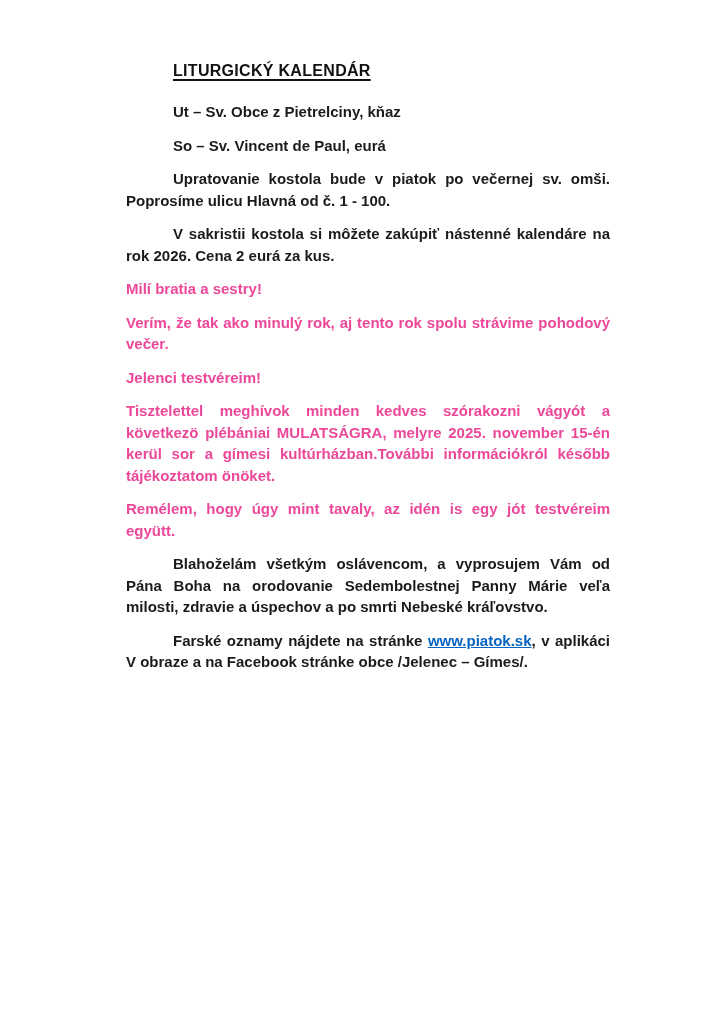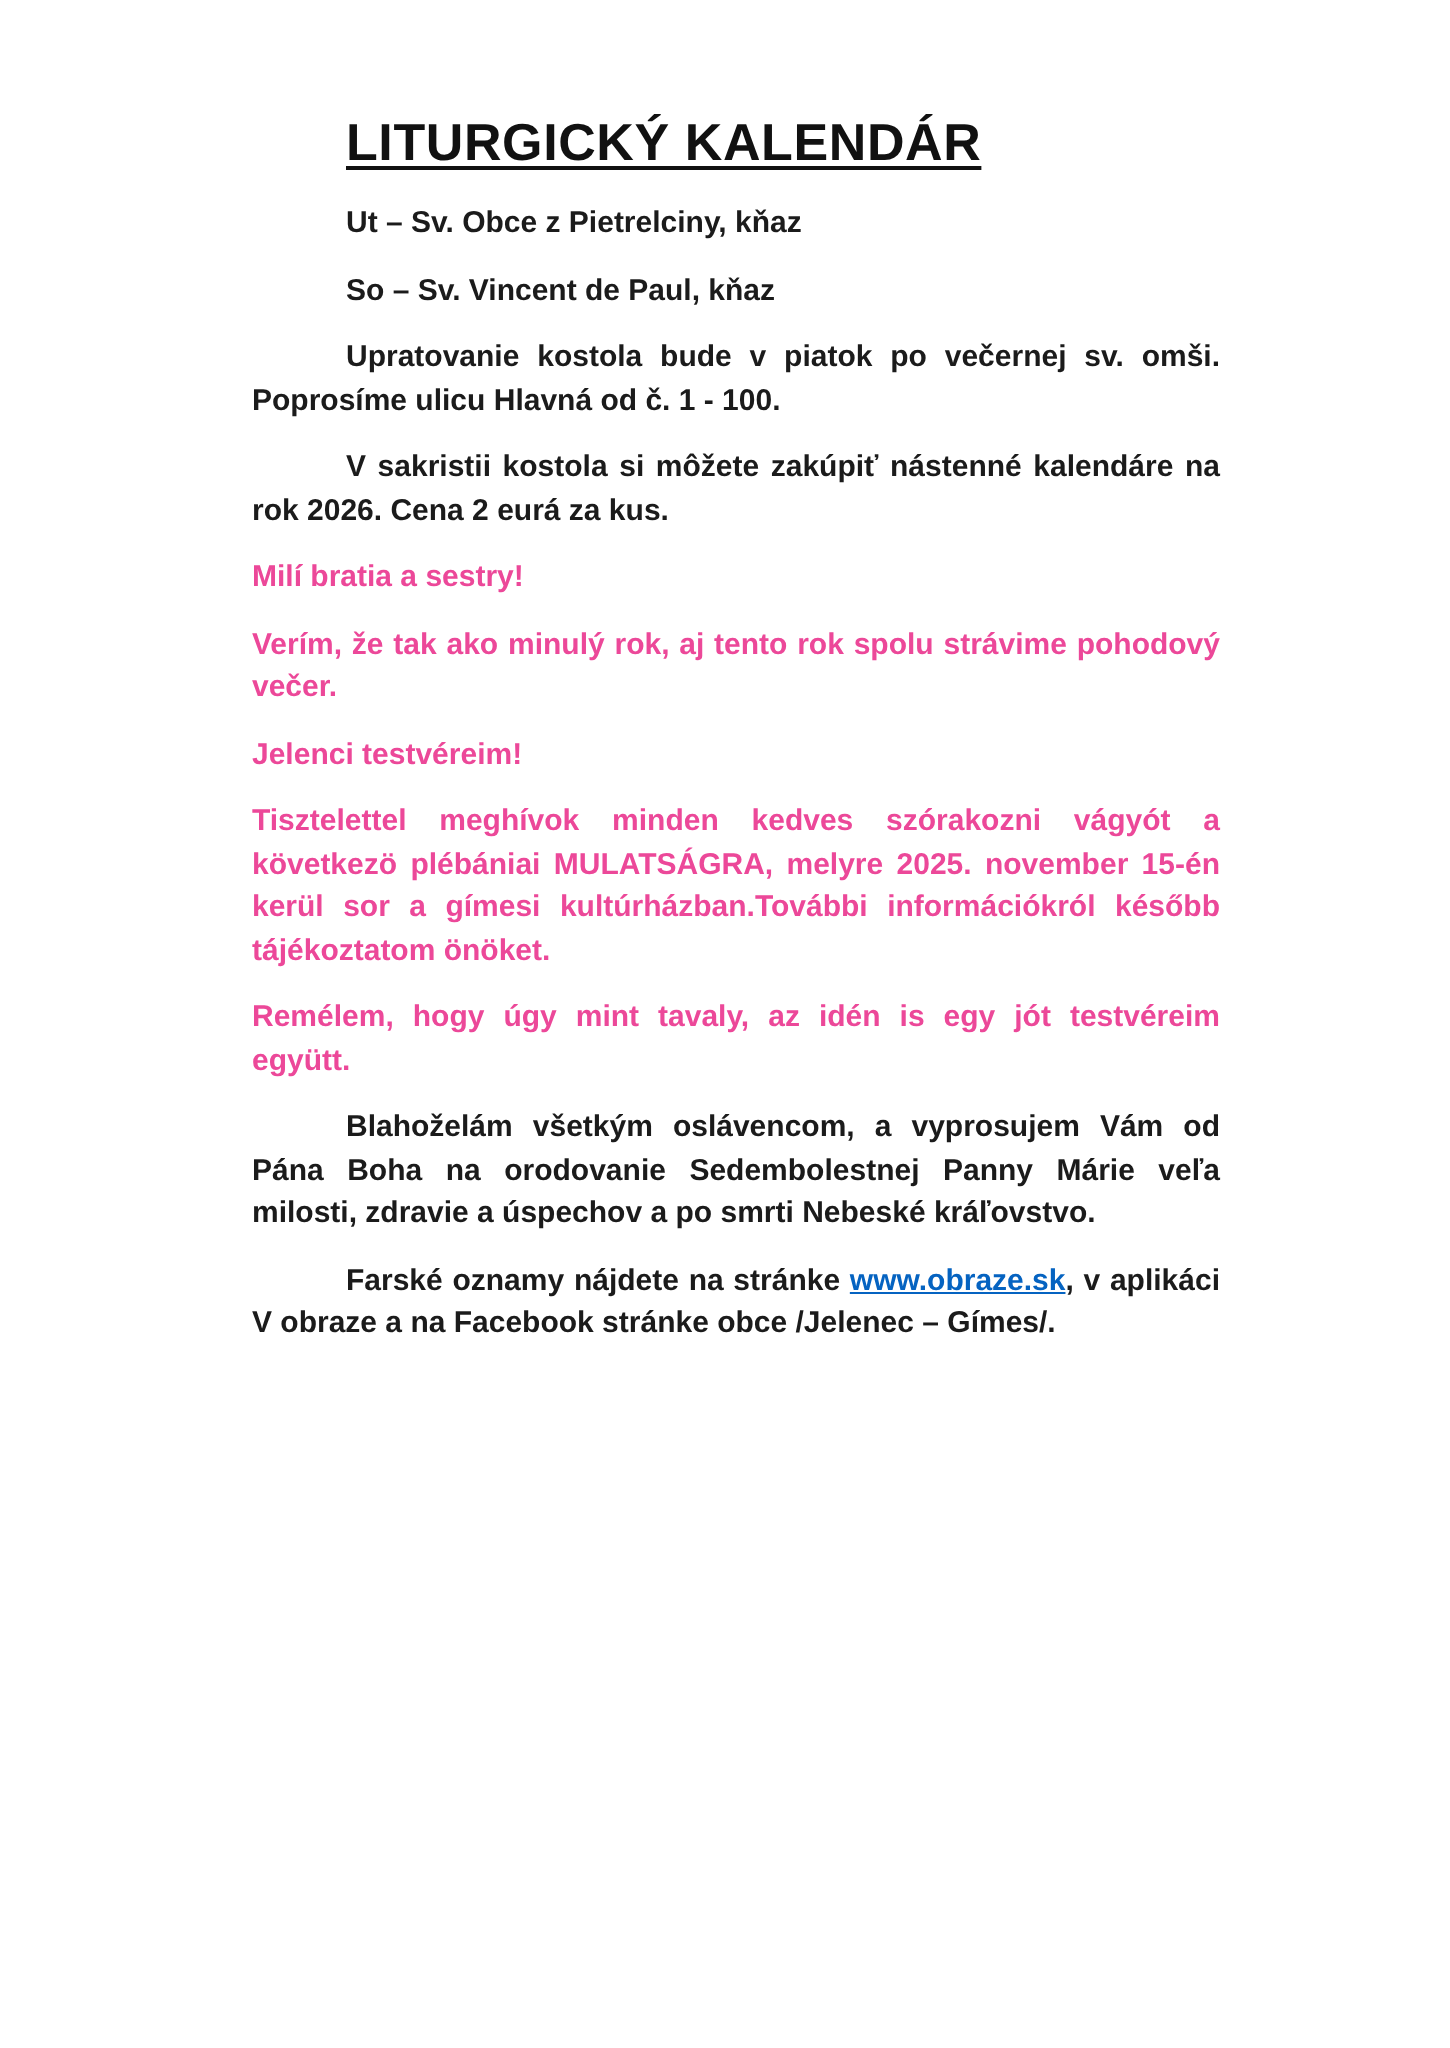--- a/index.html
+++ b/index.html
@@ -15,21 +15,21 @@
     box-sizing: border-box;
     padding: 57px 115px 0 126px;
     font-family: "Liberation Sans", sans-serif;
     font-weight: bold;
     color: #1b1b1b;
     font-size: 15px;
     line-height: 21.5px;
     overflow: hidden;
   }
   .title {
-    font-size: 26px;
+    font-size: 16px;
     line-height: 28px;
     margin: 0 0 16px 0;
     text-indent: 47px;
     text-decoration: underline;
     text-decoration-thickness: 2px;
     text-underline-offset: 3px;
     color: #111111;
     letter-spacing: 0.3px;
   }
   p { margin: 0 0 12px 0; }
@@ -44,34 +44,34 @@
 </style>
 </head>
 <body>
 
 <div class="page">
 
   <h1 class="title">LITURGICKÝ KALENDÁR</h1>
 
   <p class="indent">Ut – Sv. Obce z Pietrelciny, kňaz</p>
 
-  <p class="indent">So – Sv. Vincent de Paul, kňaz</p>
+  <p class="indent">So – Sv. Vincent de Paul, eurá</p>
 
   <p class="indent just">Upratovanie kostola bude v piatok po večernej sv. omši. Poprosíme ulicu Hlavná od č. 1 - 100.</p>
 
   <p class="indent just">V sakristii kostola si môžete zakúpiť nástenné kalendáre na rok 2026. Cena 2 eurá za kus.</p>
 
   <p class="green">Milí bratia a sestry!</p>
 
 
   <p class="green just">Verím, že tak ako minulý rok, aj tento rok spolu strávime pohodový večer.</p>
 
   <p class="green">Jelenci testvéreim!</p>
 
   <p class="green just">Tisztelettel meghívok minden kedves szórakozni vágyót a következö plébániai MULATSÁGRA, melyre 2025. november 15-én kerül sor a gímesi kultúrházban.További információkról később tájékoztatom önöket.</p>
 
   <p class="green just">Remélem, hogy úgy mint tavaly, az idén is egy jót testvéreim együtt.</p>
 
   <p class="indent just">Blahoželám všetkým oslávencom, a vyprosujem Vám od Pána Boha na orodovanie Sedembolestnej Panny Márie veľa milosti, zdravie  a úspechov a po smrti Nebeské kráľovstvo.</p>
 
-  <p class="indent just"><span>Farské oznamy nájdete na stránke </span><a class="weblink" href="#">www.obraze.sk</a><span>, v aplikáci V obraze a na Facebook stránke obce /Jelenec – Gímes/.</span></p>
+  <p class="indent just"><span>Farské oznamy nájdete na stránke </span><a class="weblink" href="#">www.piatok.sk</a><span>, v aplikáci V obraze a na Facebook stránke obce /Jelenec – Gímes/.</span></p>
 
 </div>
 
 </body></html>

